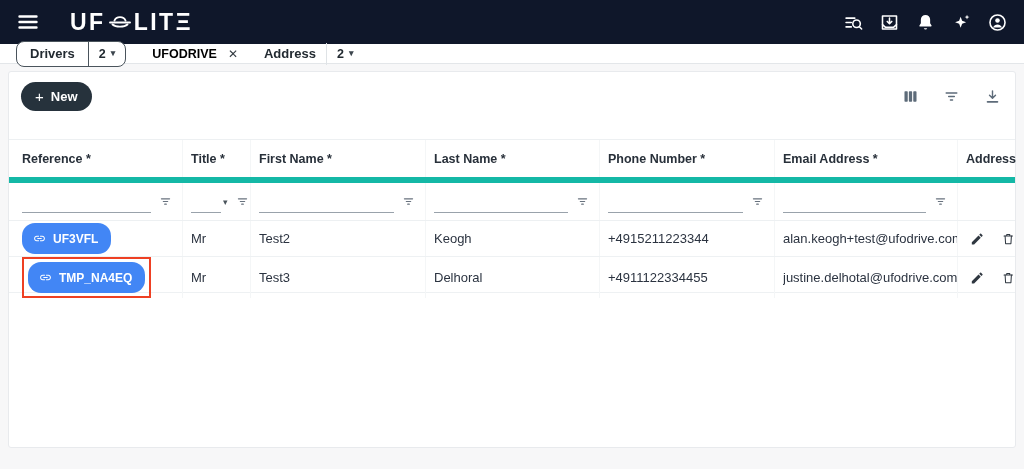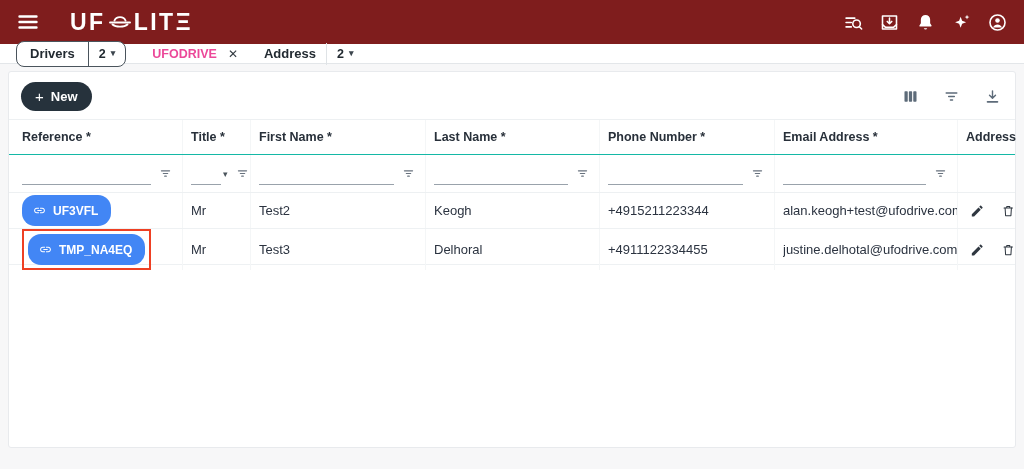--- a/index.html
+++ b/index.html
@@ -5,21 +5,21 @@
   * { box-sizing: border-box; margin: 0; padding: 0; }
   html, body { width: 1024px; height: 469px; overflow: hidden; }
   body {
     font-family: "Liberation Sans", sans-serif;
     background: #f7f7f8;
     color: #2b3340;
   }
 
   
   .appbar {
-    height: 44px; background: #7f1d1d;
+    height: 44px; background: #0f172a;
     display: flex; align-items: center;
     padding: 0 16px; gap: 0;
   }
   .hamburger { width: 24px; height: 24px; color: #fff; cursor: pointer; margin-right: 30px; }
   .logo { display: flex; align-items: center; color: #fff; font-weight: bold;
           font-size: 23px; letter-spacing: 2.5px; user-select: none; }
   .logo .ufo-glyph { margin: 0 1px; display: inline-flex; }
   .appbar-spacer { flex: 1; }
   .appbar-icons { display: flex; align-items: center; gap: 15px; }
   .appbar-icons .abicon { width: 21px; height: 21px; color: #fff; cursor: pointer; display: inline-flex; }
@@ -31,21 +31,21 @@
   }
   .tab-chip {
     display: flex; align-items: center; height: 26px;
     border: 1px solid #4a545c; border-radius: 8px; overflow: hidden;
     cursor: pointer; background: #fff;
   }
   .tab-chip .tab-label { padding: 0 13px; font-size: 13px; font-weight: 600; color: #222a31; }
   .tab-chip .chip-divider { width: 1px; align-self: stretch; background: #4a545c; }
   .tab-chip .tab-count { padding: 0 10px; font-size: 12.5px; font-weight: 600; color: #222a31; display: flex; align-items: center; gap: 5px; }
   .tab-plain { display: flex; align-items: center; gap: 11px; cursor: pointer; }
-  .tab-plain .tab-label { font-size: 12.5px; font-weight: 600; color: #ec4899; }
+  .tab-plain .tab-label { font-size: 12.5px; font-weight: 600; color: #000000; }
   .tab-close { font-size: 12px; color: #333b42; cursor: pointer; line-height: 1; }
   .tab-group2 { display: flex; align-items: center; cursor: pointer; }
   .tab-group2 .tab-label { font-size: 13px; font-weight: 600; color: #222a31; padding-right: 10px; }
   .tab-group2 .soft-divider { width: 1px; height: 22px; background: #dfe3e6; }
   .tab-group2 .tab-count { padding-left: 10px; font-size: 12.5px; font-weight: 600; color: #222a31; display: flex; align-items: center; gap: 5px; }
   .caret { font-size: 9px; color: #3c454d; line-height: 1; }
 
   
   .card {
     margin: 7px 8px 0 8px; height: 377px; background: #fff;
@@ -68,21 +68,21 @@
 
   
   .trow {
     display: grid;
     grid-template-columns: 174px 68px 175px 174px 175px 183px minmax(0,1fr);
     align-items: center;
   }
   .trow > div { padding-left: 8px; min-width: 0; border-right: 1px solid #f4f6f7; height: 100%; display: flex; align-items: center; }
   .trow > div:first-child { padding-left: 13px; }
   .trow > div:last-child { border-right: none; }
-  .thead { height: 36px; border-top: 1px solid #edf0f2; border-bottom: 1px solid #14b8a6; }
+  .thead { height: 44px; border-top: 1px solid #edf0f2; border-bottom: 6px solid #14b8a6; margin-top: 20px; }
   .thead .th { font-size: 12.5px; font-weight: 700; color: #28303a; }
   .tfilter { height: 38px; border-bottom: 1px solid #edf0f2; }
   .filter-wrap { display: flex; align-items: center; gap: 8px; width: 100%; padding-right: 10px; }
   .filter-input {
     flex: 1; min-width: 0; border: none; border-bottom: 1px solid #99a2ab;
     background: transparent; outline: none; height: 22px;
     font-family: "Liberation Sans", sans-serif; font-size: 13px; color: #2b3340;
   }
   .filter-input.small { flex: 0 0 30px; width: 30px; }
   .ficon { width: 13px; height: 13px; color: #68727e; cursor: pointer; flex: 0 0 auto; display: inline-flex; }

